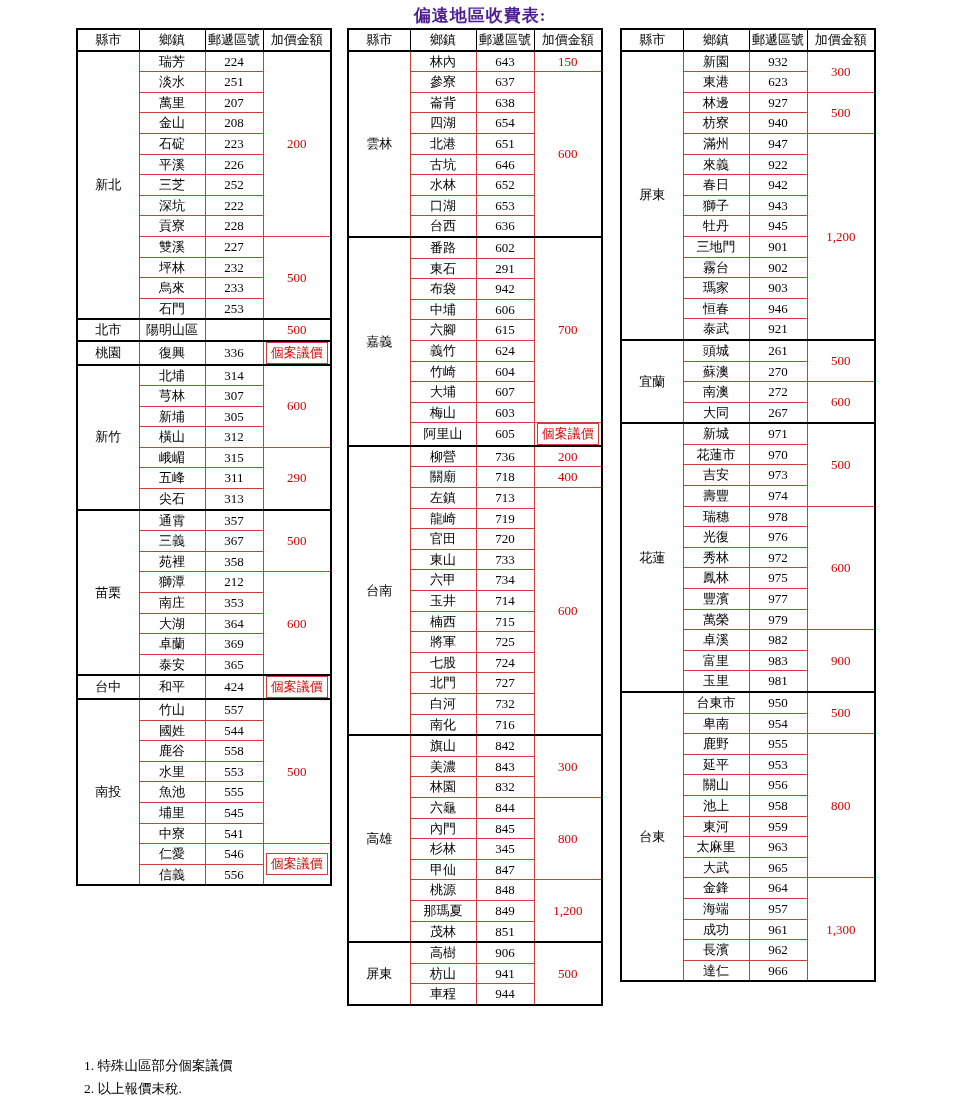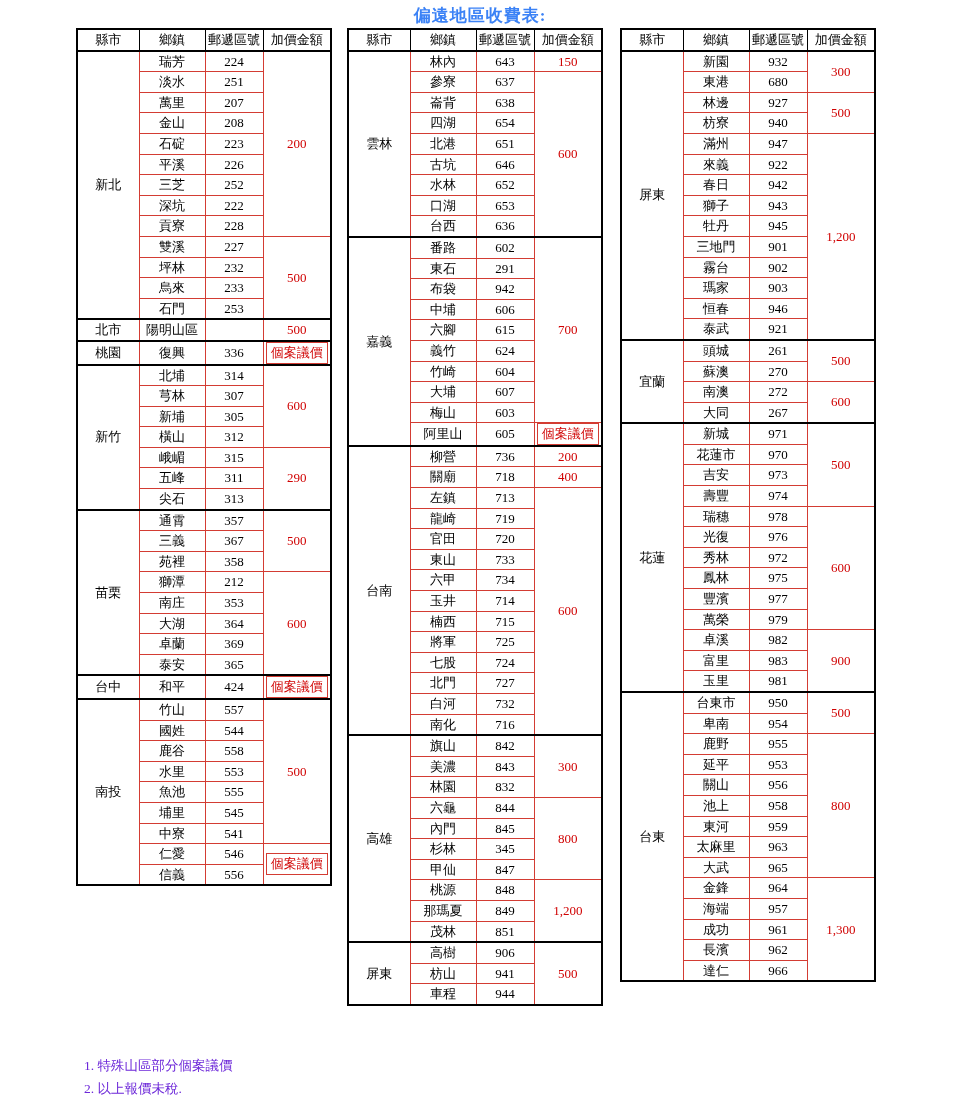--- a/index.html
+++ b/index.html
@@ -7,21 +7,21 @@
     width:960px;height:1107px;
     background:#ffffff;
     font-family:"Liberation Serif", serif;
     color:#000;
     position:relative;
   }
   #title{
     position:absolute;
     top:4px;left:0;width:960px;
     text-align:center;
-    color:#3b82f6;
+    color:#4c1d95;
     font-size:17px;
     font-weight:bold;
     letter-spacing:1px;
   }
   .tbl{
     border-collapse:collapse;
     table-layout:fixed;
     padding-left:8px;
   }
   .tbl td,.tbl th{
@@ -52,21 +52,21 @@
   col.c-fee{width:68px;}
 
   #block1{position:absolute;left:76px;top:28px;}
   #block2{position:absolute;left:347px;top:28px;}
   #block3{position:absolute;left:620px;top:28px;}
 
   .notes{
     position:absolute;
     left:84px;
     top:1054px;
-    color:#6d28d9;
+    color:#000000;
     font-size:13.5px;
     line-height:23px;
   }
 </style>
 </head>
 <body>
 
 <div id="title">偏遠地區收費表:</div>
 
 <table class="tbl outer" id="block1">
@@ -496,21 +496,21 @@
         <td>加價金額</td>
       </tr>
       <tr>
         <td rowspan="14" class="blk-l blk-t blk-b">屏東</td>
         <td class="blk-t">新園</td>
         <td class="blk-t">932</td>
         <td rowspan="2" class="price blk-r blk-t">300</td>
       </tr>
       <tr>
         <td>東港</td>
-        <td>680</td>
+        <td>623</td>
       </tr>
       <tr>
         <td>林邊</td>
         <td>927</td>
         <td rowspan="2" class="price blk-r">500</td>
       </tr>
       <tr>
         <td>枋寮</td>
         <td>940</td>
       </tr>

